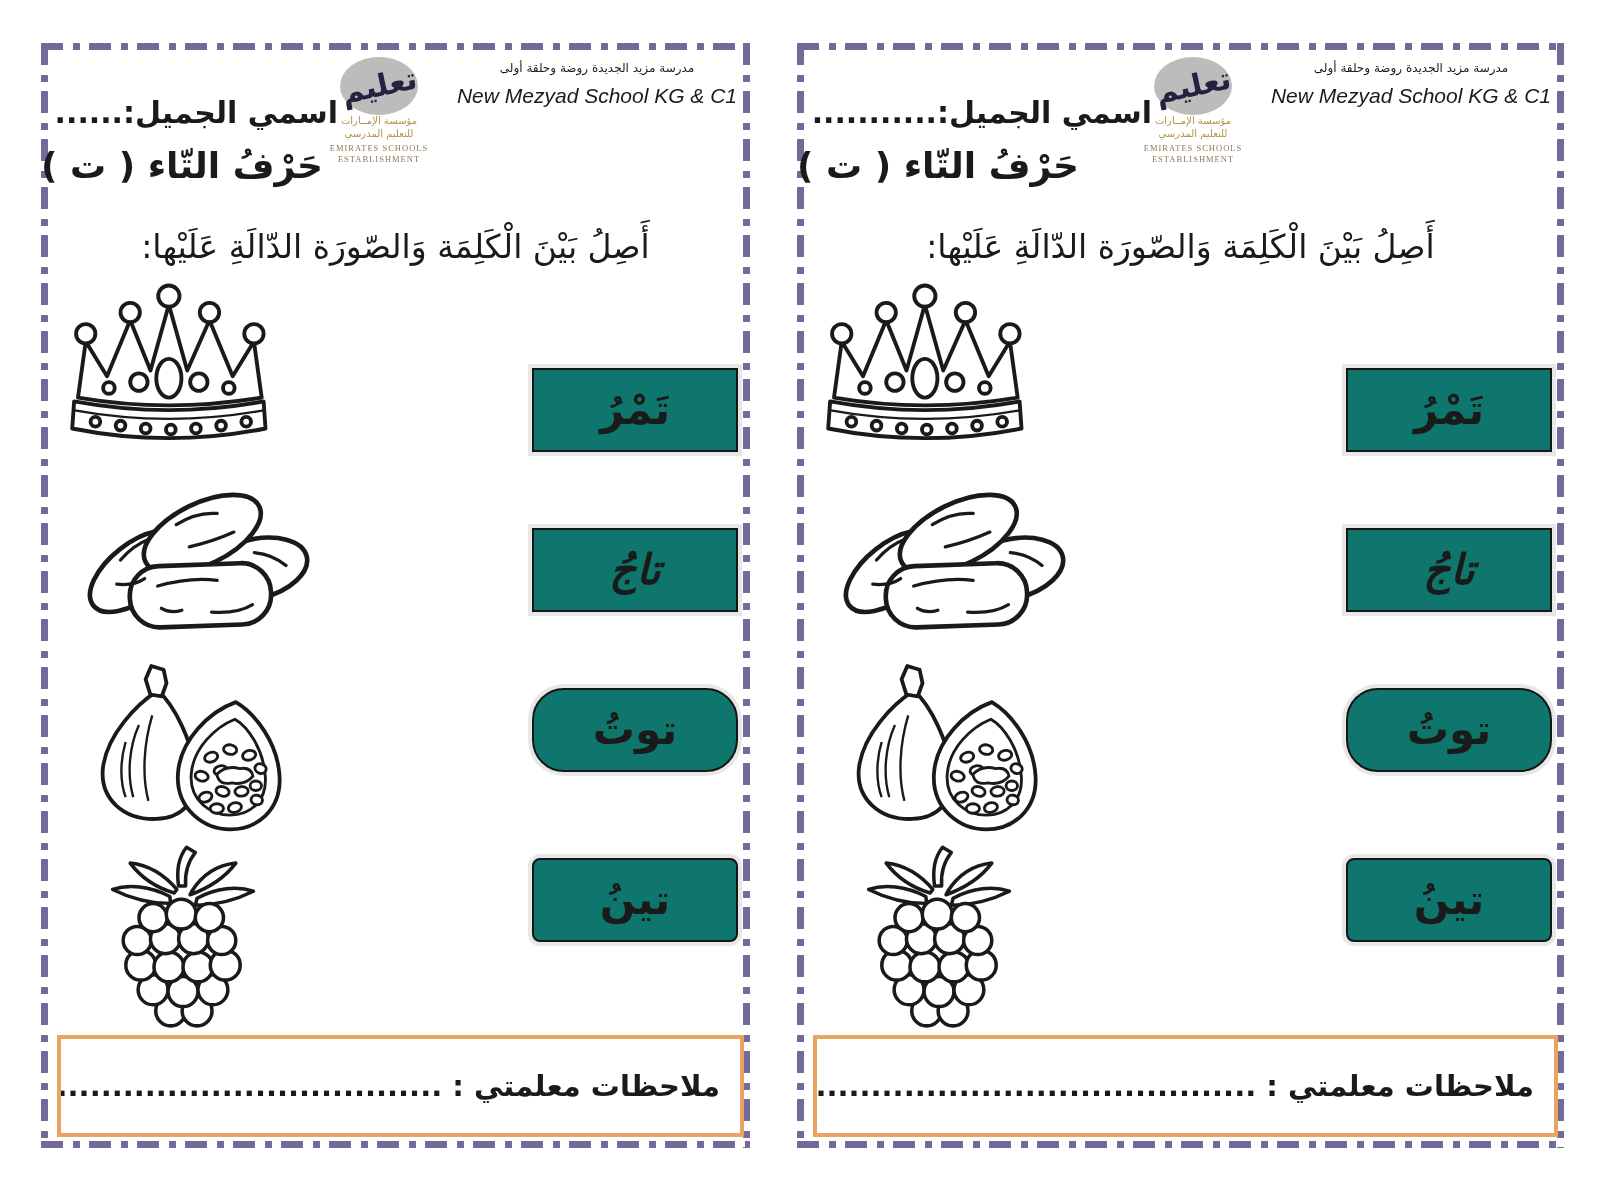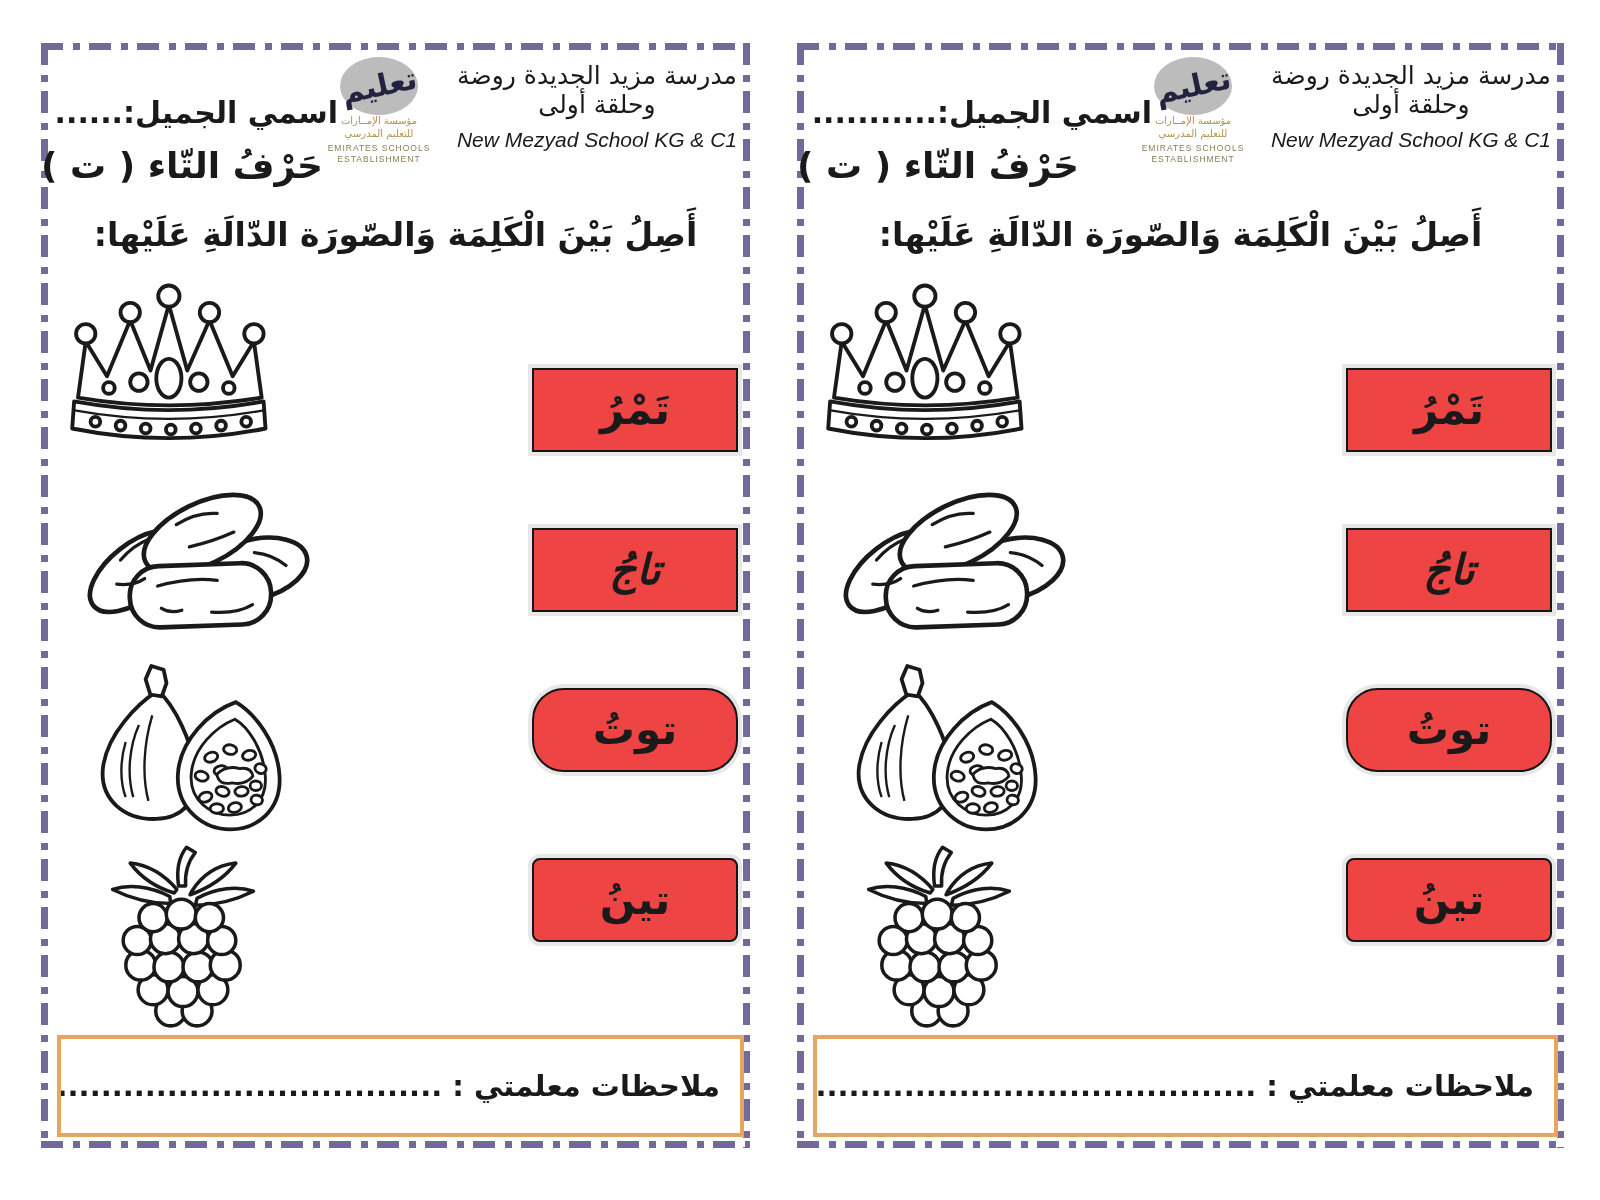--- a/index.html
+++ b/index.html
@@ -12,48 +12,48 @@
   .page.right{left:797px;width:767px;}
   .edge{position:absolute;}
   .edge.h{left:0;right:0;height:7px;
     background:repeating-linear-gradient(90deg,#746a99 0 22px,transparent 22px 32px,#746a99 32px 39px,transparent 39px 48px);}
   .edge.v{top:0;bottom:0;width:7px;
     background:repeating-linear-gradient(180deg,#746a99 0 22px,transparent 22px 32px,#746a99 32px 39px,transparent 39px 48px);}
   .edge.t{top:0;} .edge.b{bottom:0;} .edge.l{left:0;} .edge.r{right:0;}
 
   
   .school{position:absolute;top:18px;right:10px;width:286px;text-align:center;}
-  .school-ar{font-size:25px;direction:rtl;}
+  .school-ar{font-size:12px;direction:rtl;}
   .school-en{font-size:21px;margin-top:9px;font-family:"Liberation Sans",sans-serif;font-style:italic;}
   .logo{position:absolute;top:14px;right:296px;width:150px;text-align:center;line-height:1;}
   .logo-ellipse{width:78px;height:58px;border-radius:50%;background:#bcbcbc;margin:0 auto;
     display:flex;align-items:center;justify-content:center;}
   .logo-word{font-size:30px;font-weight:bold;color:#23233f;transform:rotate(-12deg);}
   .logo-ar{font-size:10px;color:#b3924e;direction:rtl;line-height:1.25;}
   .logo-en{margin-top:3px;font-size:8.5px;letter-spacing:1px;color:#8f7954;
-    font-family:Liberation Sans, sans-serif;line-height:1.3;}
+    font-family:Liberation Serif, serif;line-height:1.3;}
   .name-line{position:absolute;top:52px;left:12px;right:412px;direction:rtl;
     font-size:30px;font-weight:bold;white-space:nowrap;overflow:hidden;}
 
   
   .sheet-title{position:absolute;top:100px;left:0;right:0;text-align:left;direction:rtl;
     font-size:36px;font-weight:bold;line-height:1.3;}
-  .instruction{position:absolute;top:170px;left:0;right:0;text-align:center;direction:rtl;
-    font-size:33px;font-weight:bold;line-height:1.35;}
+  .instruction{position:absolute;top:182px;left:0;right:0;text-align:center;direction:rtl;
+    font-size:33px;font-weight:normal;line-height:1.35;}
 
   
   .pic{position:absolute;}
   .pic-crown {left:8px;  top:238px;width:232px;height:180px;}
   .pic-dates {left:24px; top:424px;width:256px;height:172px;}
   .pic-fig   {left:24px; top:604px;width:222px;height:190px;}
   .pic-berry {left:54px; top:798px;width:176px;height:192px;}
   .pic svg{width:100%;height:100%;}
 
   
-  .word-box{position:absolute;right:12px;width:202px;height:80px;background:#ef4444;
+  .word-box{position:absolute;right:12px;width:202px;height:80px;background:#0f766e;
     border:2.5px solid #151515;box-shadow:0 0 0 4px rgba(185,185,185,.35);
     display:flex;align-items:center;justify-content:center;direction:rtl;
     font-size:42px;font-weight:bold;line-height:1.1;}
   .word-1{top:325px;} .word-2{top:485px;font-style:italic;} .word-3{top:645px;border-radius:32px;} .word-4{top:815px;border-radius:8px;}
 
   
   .notes{position:absolute;left:16px;right:6px;bottom:11px;height:94px;
     border:4px solid #e9a45f;display:flex;align-items:center;direction:rtl;
     padding:0 20px;font-size:29px;font-weight:bold;white-space:nowrap;overflow:hidden;}
 </style>

